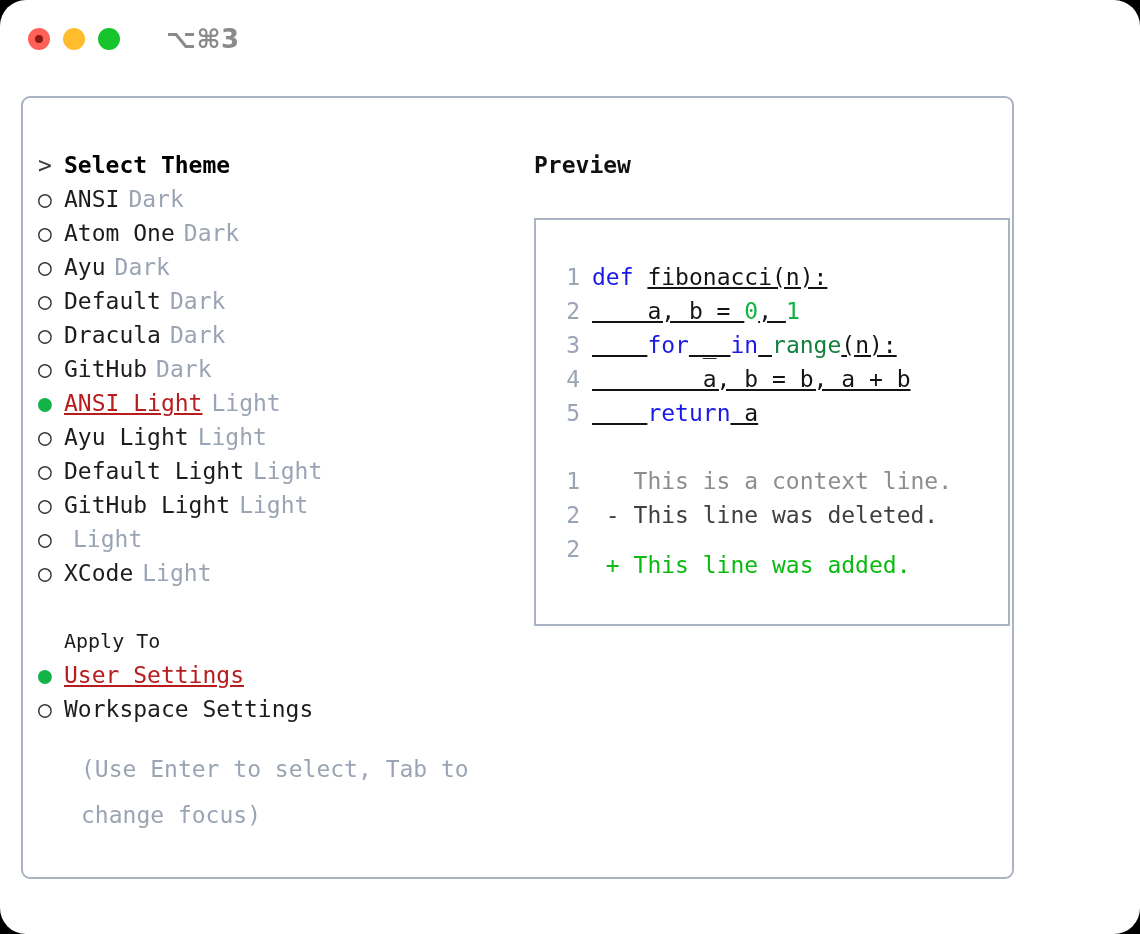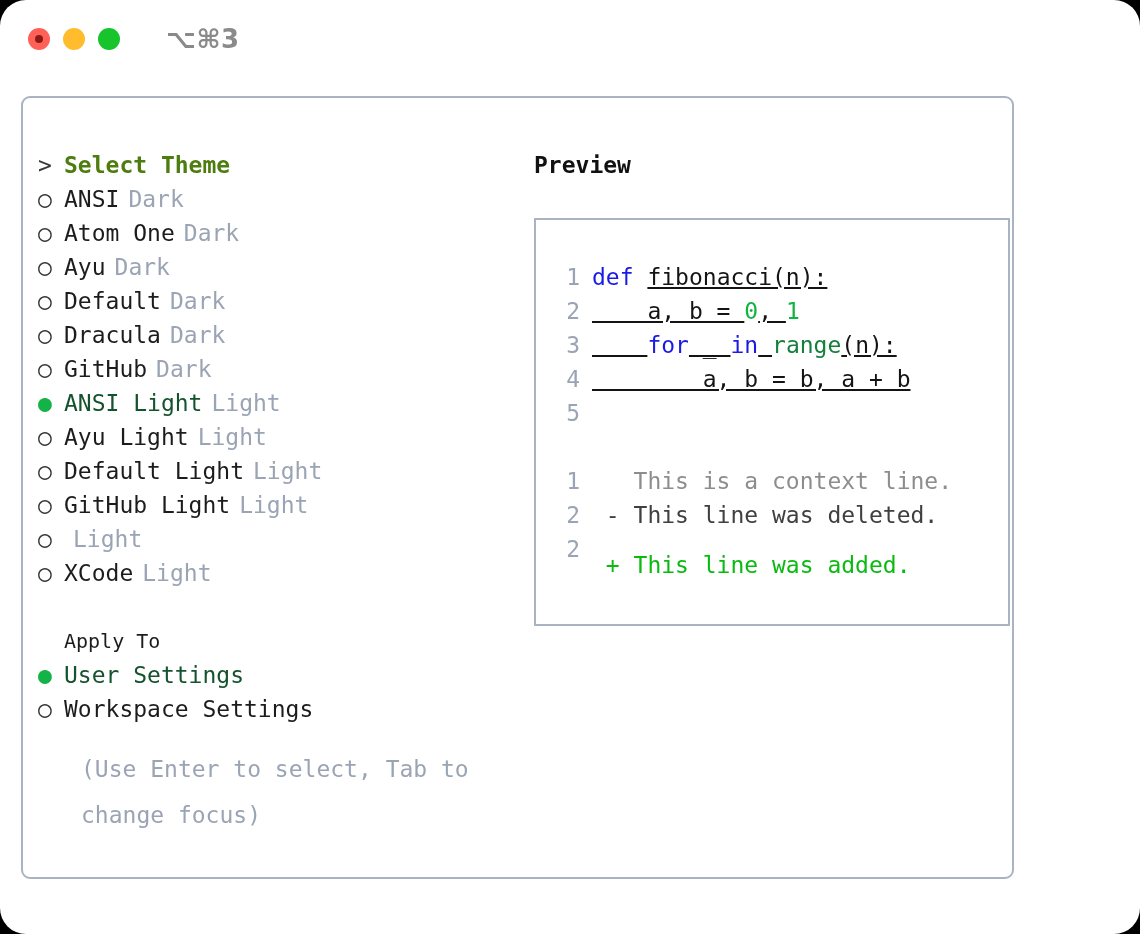--- a/index.html
+++ b/index.html
@@ -108,25 +108,25 @@
     min-width: 26px;
     display: inline-block;
     text-align: left;
     font-size: 23px;
   }
   .bullet.empty { color: #3a3a3a; }
   .bullet.filled { color: #13b347; }
 
   .section-title {
     font-weight: bold;
-    color: #4d7c0f;
+    color: #000000;
     font-size: 23px;
   }
   .label-normal { color: #1c1c1c; }
-  .label-selected { color: #14532d; }
+  .label-selected { color: #b91c1c; text-decoration: underline; }
   .tag { color: #9aa4b4; margin-left: 9px; }
 
   .apply-header {
     color: #1c1c1c;
     font-size: 20px;
   }
 
   .spacer-block { height: 34px; }
 
   .hint {
@@ -302,21 +302,21 @@
       <div class="right-col">
         <div class="preview-title">Preview</div>
 
         <div class="preview-box">
           <div class="code-area">
             <div id="code-lines">
                 <div class="code-line"><span class="ln">1</span><span><span class="tok-kw">def </span><span class="tok-plain">fibonacci(n):</span></span></div>
                 <div class="code-line"><span class="ln">2</span><span><span class="tok-plain">    a, b = </span><span class="tok-num">0</span><span class="tok-plain">, </span><span class="tok-num">1</span></span></div>
                 <div class="code-line"><span class="ln">3</span><span><span class="tok-plain">    </span><span class="tok-kw">for</span><span class="tok-plain"> _ </span><span class="tok-kw">in</span><span class="tok-plain"> </span><span class="tok-fn">range</span><span class="tok-plain">(n):</span></span></div>
                 <div class="code-line"><span class="ln">4</span><span><span class="tok-plain">        a, b = b, a + b</span></span></div>
-                <div class="code-line"><span class="ln">5</span></div>
+                <div class="code-line"><span class="ln">5</span><span><span class="tok-plain">    </span><span class="tok-kw">return</span><span class="tok-plain"> a</span></span></div>
               </div>
             <div class="code-blank"></div>
             <div id="diff-lines">
                 <div class="code-line"><span class="ln">1</span><span class="diff-ctx">   This is a context line.</span></div>
                 <div class="code-line"><span class="ln">2</span><span class="diff-del"> - This line was deleted.</span></div>
                 <div class="code-line"><span class="ln">2</span><span class="diff-add"> + This line was added.</span></div>
               </div>
           </div>
         </div>
       </div>

